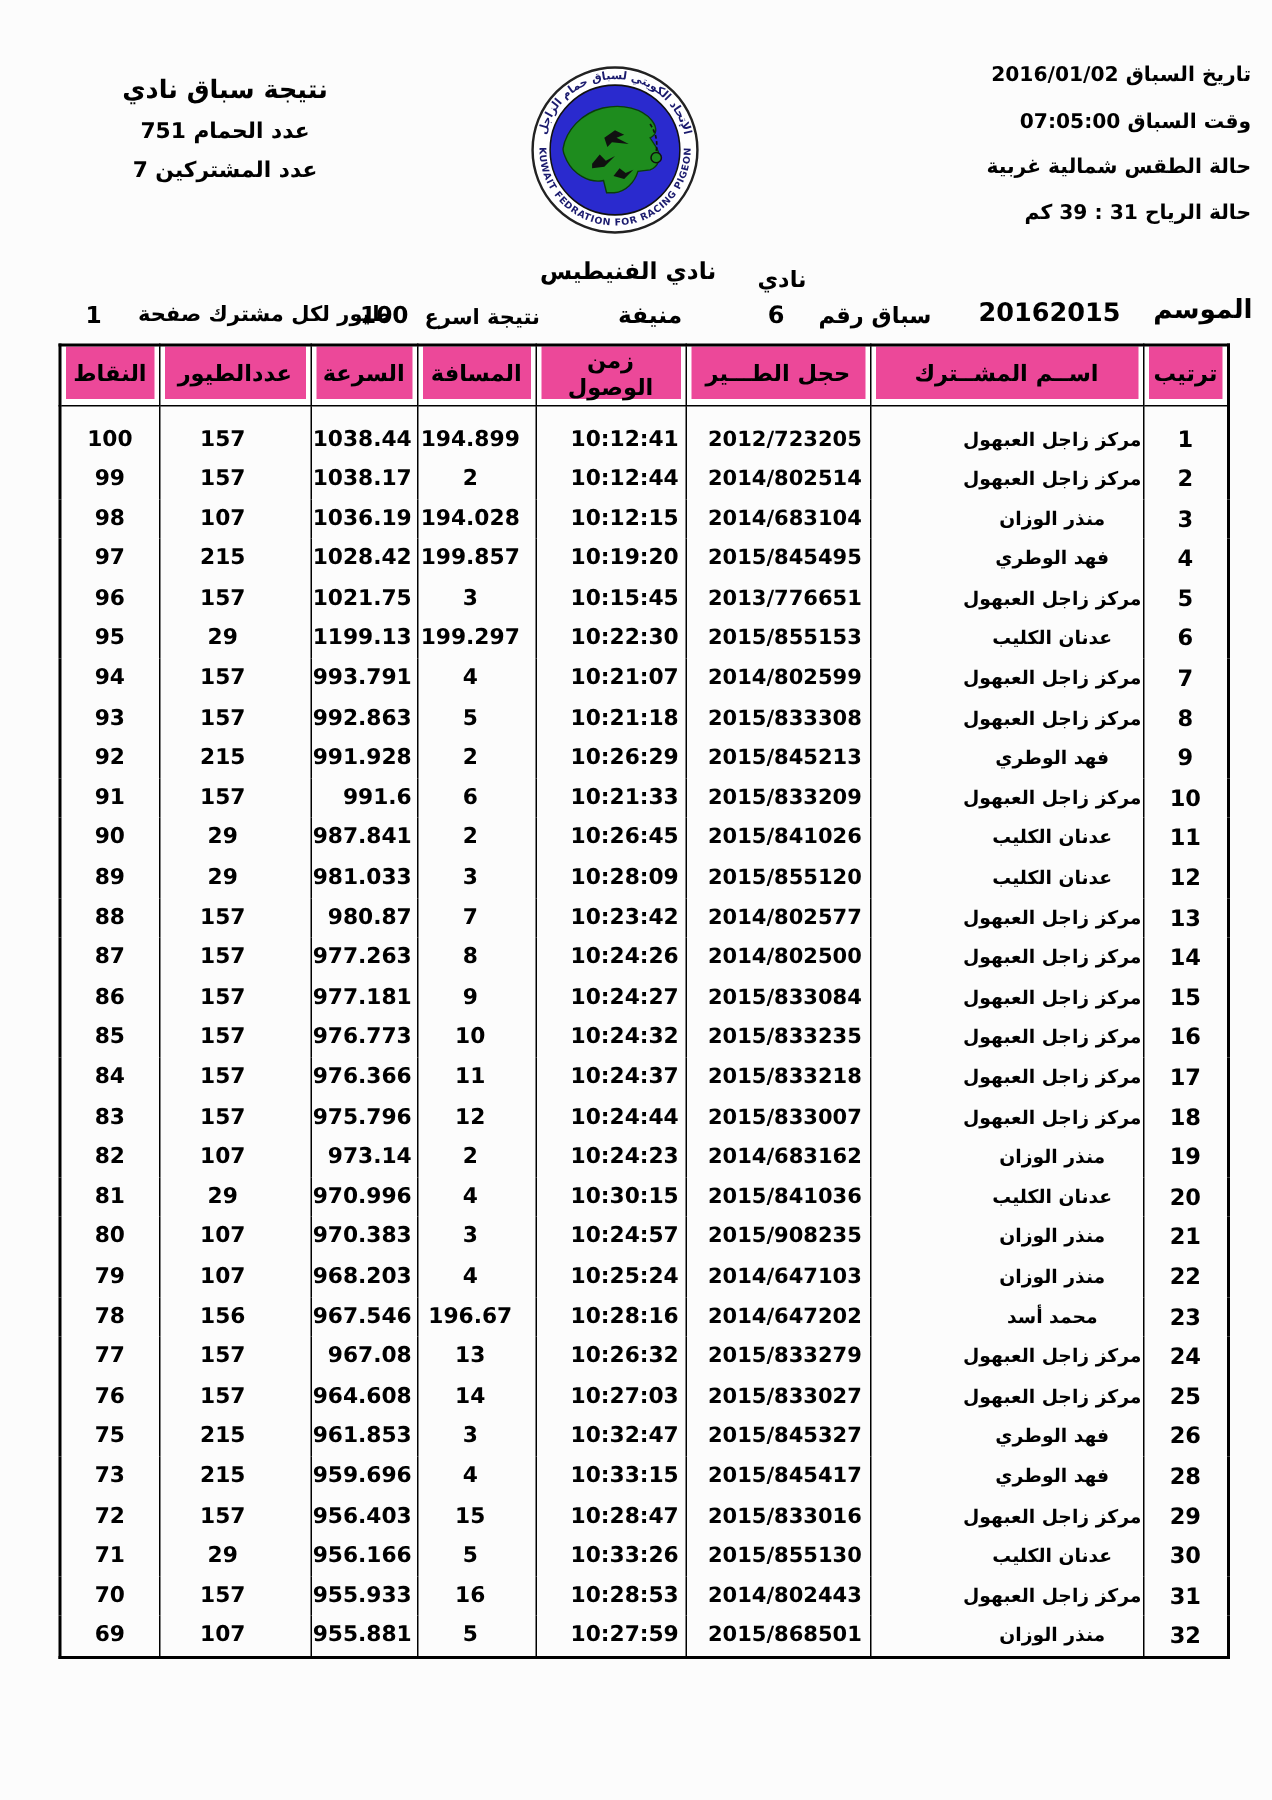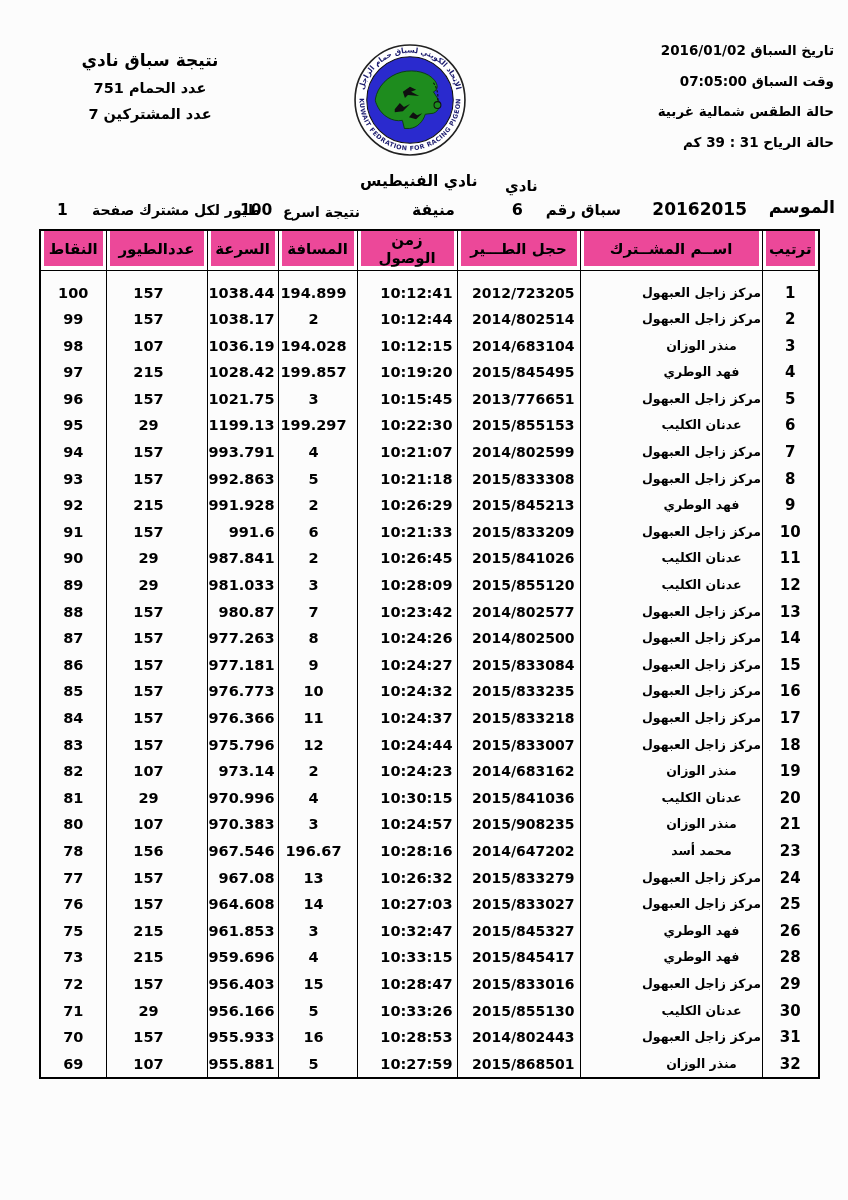--- a/index.html
+++ b/index.html
@@ -381,20 +381,30 @@
         <td class="c-points">80</td>
         <td class="c-birds">107</td>
         <td class="c-speed">970.383</td>
         <td class="c-distance">3</td>
         <td class="c-arrival">10:24:57</td>
         <td class="c-ring">2015/908235</td>
         <td class="c-name">منذر الوزان</td>
         <td class="c-rank">21</td>
       </tr>
       <tr>
+        <td class="c-points">79</td>
+        <td class="c-birds">107</td>
+        <td class="c-speed">968.203</td>
+        <td class="c-distance">4</td>
+        <td class="c-arrival">10:25:24</td>
+        <td class="c-ring">2014/647103</td>
+        <td class="c-name">منذر الوزان</td>
+        <td class="c-rank">22</td>
+      </tr>
+      <tr>
         <td class="c-points">78</td>
         <td class="c-birds">156</td>
         <td class="c-speed">967.546</td>
         <td class="c-distance">196.67</td>
         <td class="c-arrival">10:28:16</td>
         <td class="c-ring">2014/647202</td>
         <td class="c-name">محمد أسد</td>
         <td class="c-rank">23</td>
       </tr>
       <tr>

